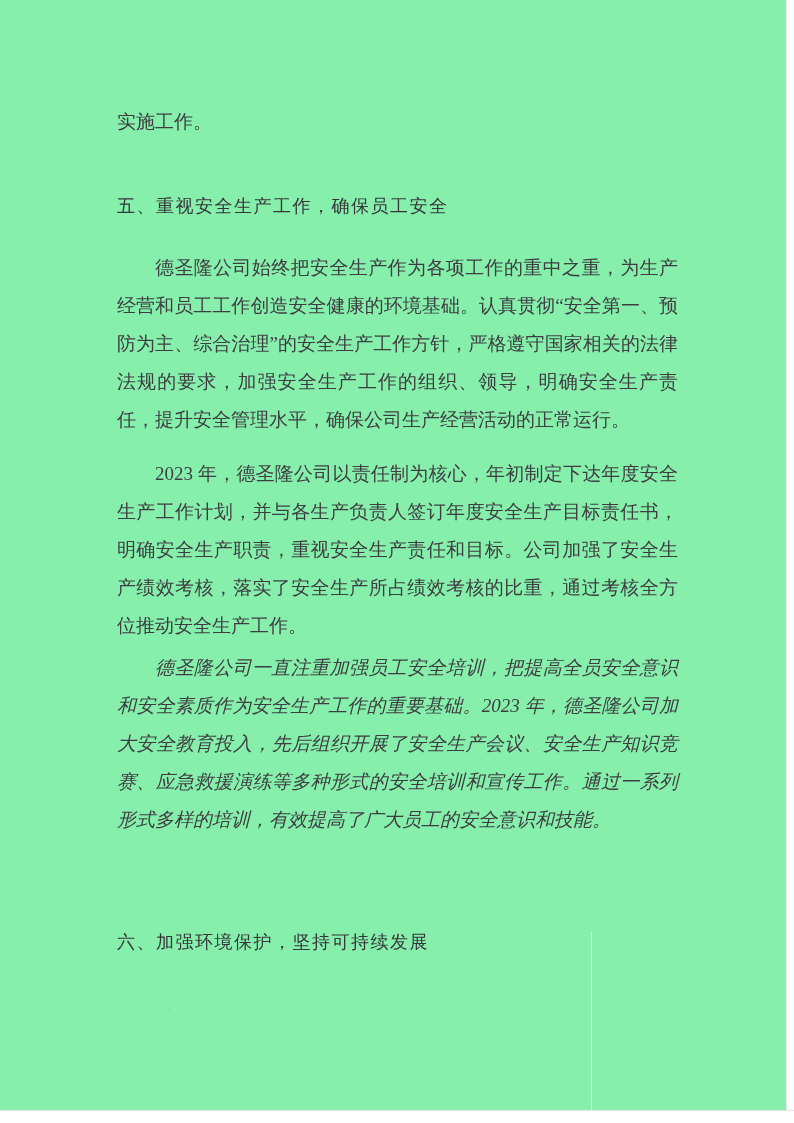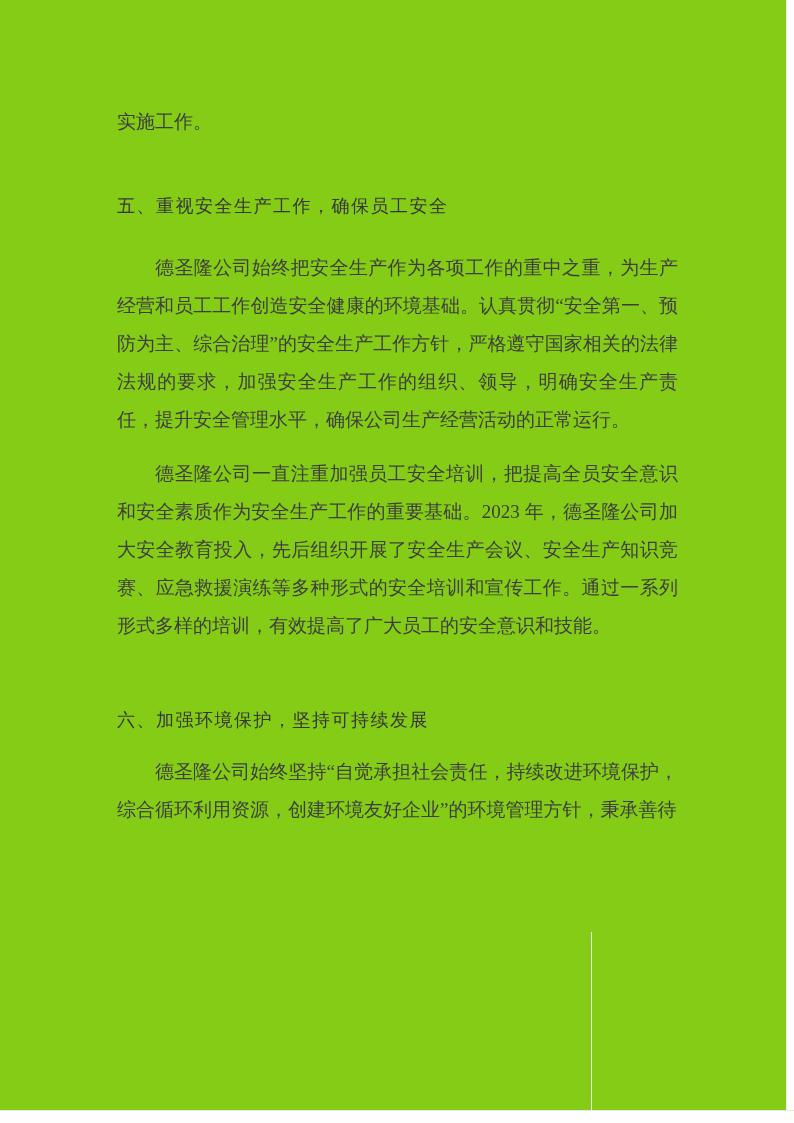--- a/index.html
+++ b/index.html
@@ -4,21 +4,21 @@
 <style>
   html, body { margin: 0; padding: 0; }
   body {
     width: 794px; height: 1123px;
     background: #ffffff;
     font-family: "Liberation Serif", "DejaVu Serif", serif;
   }
   .page {
     position: relative;
     width: 794px; height: 1123px;
-    background: #84cc16;
+    background: #86efac;
     overflow: hidden;
   }
   
   .right-strip {
     position: absolute; left: 787px; top: 0; width: 7px; height: 1123px;
     background: #fefefe;
   }
   .edge-right {
     position: absolute; left: 786px; top: 0; width: 1px; height: 1123px;
     background: #e9eaec;
@@ -53,22 +53,22 @@
   .heading {
     font-size: 18px;
     letter-spacing: 1.5px;
     color: #36363a;
     text-align: left;
     text-indent: 0;
   }
   .mt-h1 { margin-top: 46px; }
   .mt-p1 { margin-top: 24px; }
   .mt-p2 { margin-top: 16px; }
-  .mt-p3 { margin-top: 16px; }
-  .mt-h2 { margin-top: 56px; }
+  .mt-p3 { margin-top: 4px; font-style: italic; }
+  .mt-h2 { margin-top: 84px; }
   .mt-p4 { margin-top: 14px; }
 </style>
 </head>
 <body>
 
 <div class="page">
 
   <div class="right-strip"></div>
   <div class="edge-right"></div>
   <div class="crease"></div>
@@ -81,21 +81,21 @@
   <div class="speck" style="left:557px; top:1098px;"></div>
 
   <div class="content">
 
     <p class="block para para-cont">实施工作。</p>
 
     <p class="block heading mt-h1">五、重视安全生产工作，确保员工安全</p>
 
     <p class="block para mt-p1">德圣隆公司始终把安全生产作为各项工作的重中之重，为生产经营和员工工作创造安全健康的环境基础。认真贯彻“安全第一、预防为主、综合治理”的安全生产工作方针，严格遵守国家相关的法律法规的要求，加强安全生产工作的组织、领导，明确安全生产责任，提升安全管理水平，确保公司生产经营活动的正常运行。</p>
 
+    <p class="block para mt-p2">2023 年，德圣隆公司以责任制为核心，年初制定下达年度安全生产工作计划，并与各生产负责人签订年度安全生产目标责任书，明确安全生产职责，重视安全生产责任和目标。公司加强了安全生产绩效考核，落实了安全生产所占绩效考核的比重，通过考核全方位推动安全生产工作。</p>
 
     <p class="block para mt-p3">德圣隆公司一直注重加强员工安全培训，把提高全员安全意识和安全素质作为安全生产工作的重要基础。2023 年，德圣隆公司加大安全教育投入，先后组织开展了安全生产会议、安全生产知识竞赛、应急救援演练等多种形式的安全培训和宣传工作。通过一系列形式多样的培训，有效提高了广大员工的安全意识和技能。</p>
 
     <p class="block heading mt-h2">六、加强环境保护，坚持可持续发展</p>
 
-    <p class="block para mt-p4">德圣隆公司始终坚持“自觉承担社会责任，持续改进环境保护，综合循环利用资源，创建环境友好企业”的环境管理方针，秉承善待</p>
 
   </div>
 </div>
 
 </body></html>

